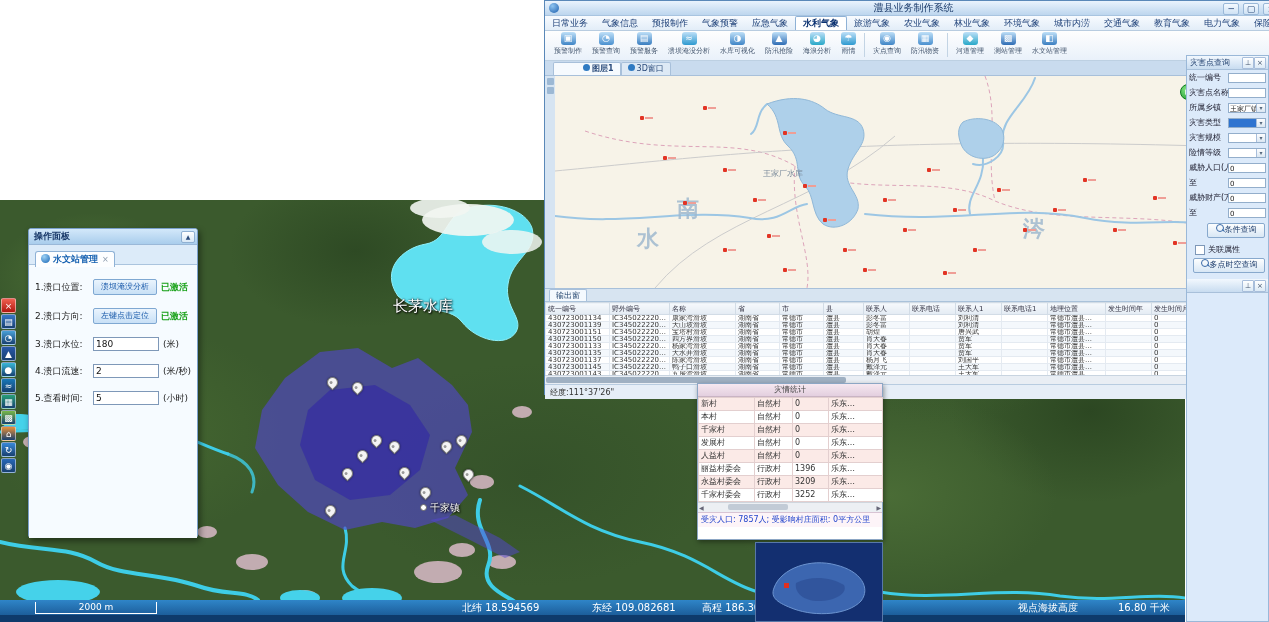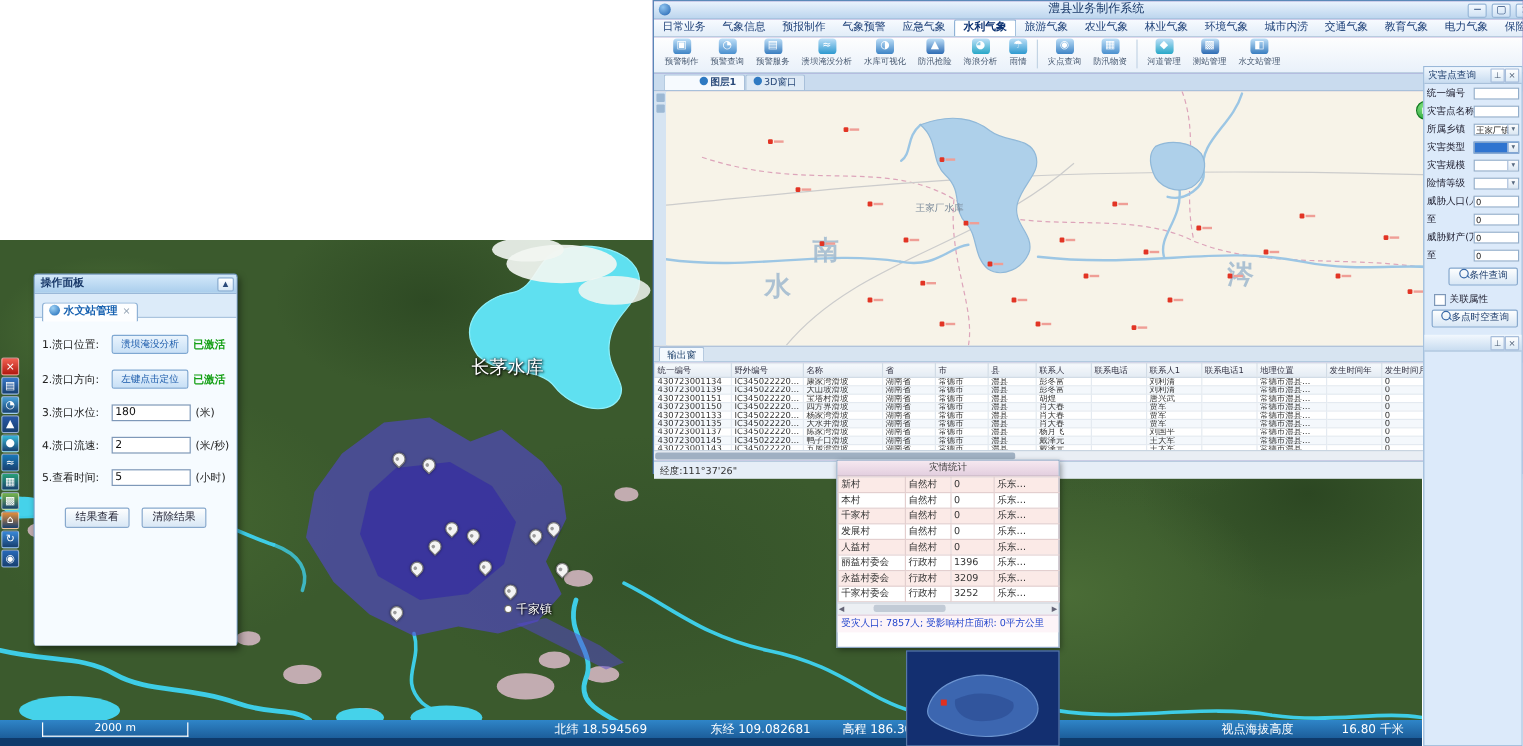--- a/index.html
+++ b/index.html
@@ -607,21 +607,20 @@
         <div class="oprow">
           <span class="oplabel">4.溃口流速:</span>
           <span class="opinput">2</span>
           <span class="opunit">(米/秒)</span>
         </div>
         <div class="oprow">
           <span class="oplabel">5.查看时间:</span>
           <span class="opinput">5</span>
           <span class="opunit">(小时)</span>
         </div>
-        <div id="opbtns"><span class="opcmd">结果查看</span><span class="opcmd">清除结果</span></div>
       </div>
   </div>
 
   <div id="stats">
     <div id="statshead">灾情统计</div>
     <table class="st">
       <colgroup>
           <col style="width:56px">
           <col style="width:38px">
           <col style="width:36px">

